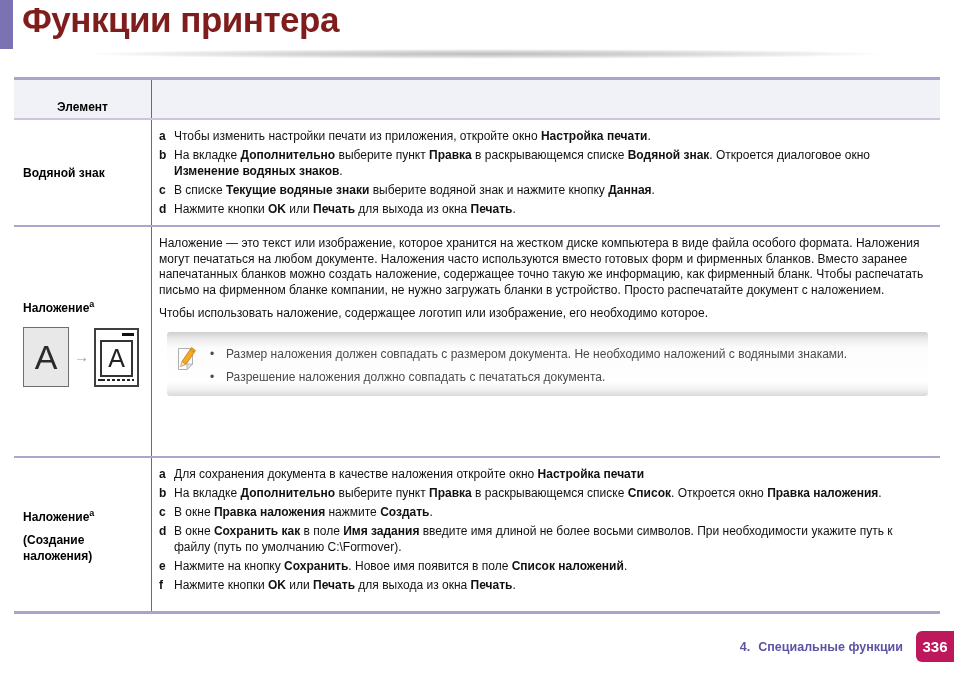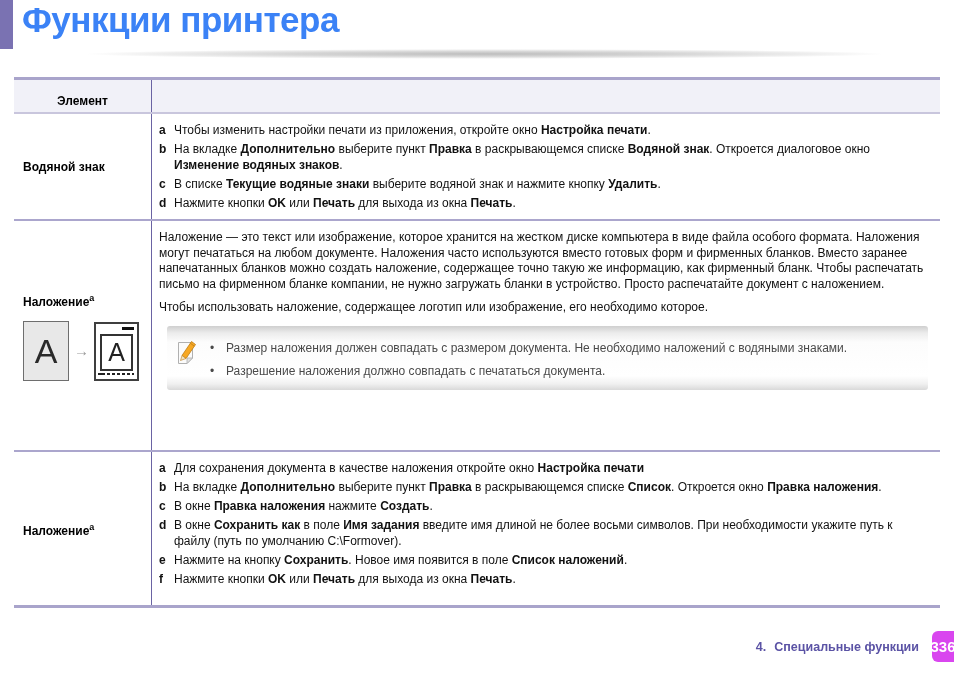--- a/index.html
+++ b/index.html
@@ -5,38 +5,38 @@
   html,body { margin:0; padding:0; }
   body {
     width:954px; height:675px; position:relative; overflow:hidden;
     background:#ffffff; font-family:"Liberation Sans", sans-serif; color:#111;
   }
 
   
   .accent-bar { position:absolute; left:0; top:0; width:13px; height:49px; background:#7a72b2; }
   .page-title {
     position:absolute; left:22px; top:0; margin:0;
-    font-size:35px; font-weight:bold; color:#3b82f6; letter-spacing:-0.5px; white-space:nowrap;
+    font-size:35px; font-weight:bold; color:#7f1d1d; letter-spacing:-0.5px; white-space:nowrap;
   }
   .title-divider {
     position:absolute; left:16px; top:49px; width:938px; height:13px;
     background: radial-gradient(ellipse 52% 46% at 50% 38%, #bdbdbd 0%, #d6d6d6 40%, #efefef 68%, rgba(255,255,255,0) 82%);
   }
 
   
   .ftable {
     position:absolute; left:14px; top:77px; width:926px;
     border-top:3px solid #a9a4cb; border-bottom:3px solid #a9a4cb;
     font-size:12px;
   }
   .thead {
     display:grid; grid-template-columns:138px 1fr;
     background:#f1f1f8; border-bottom:2px solid #c9c6dd;
   }
-  .th { text-align:center; font-weight:bold; padding:14px 0 4px; color:#000; }
+  .th { text-align:center; font-weight:bold; padding:20px 0 4px; color:#000; }
   .th-item { border-right:1px solid #6a63a3; }
 
   .trow { display:grid; grid-template-columns:138px 1fr; }
   .trow + .trow { border-top:2px solid #aba6cd; }
 
   .cell-item {
     border-right:1px solid #6a63a3;
     padding:8px 6px 8px 9px; font-weight:bold; color:#000;
     display:flex; flex-direction:column; justify-content:center; line-height:16px;
   }
@@ -86,21 +86,21 @@
   }
   .pb-dash { position:absolute; left:11px; right:3px; bottom:4px; height:2px;
              background:repeating-linear-gradient(90deg,#222 0 3px, transparent 3px 5px); }
   .pb-line { position:absolute; left:2px; bottom:4px; width:7px; height:2px; background:#222; }
 
   
   .footer { position:absolute; right:0; top:631px; height:31px; display:flex; align-items:center; }
   .f-text { color:#5b53a5; font-weight:bold; font-size:12.5px; }
   .f-sec { margin-right:8px; }
   .f-page {
-    margin-left:13px; width:22px; height:31px; background:#d946ef; color:#fff;
+    margin-left:13px; width:38px; height:31px; background:#be185d; color:#fff;
     font-weight:bold; font-size:15px; display:flex; align-items:center; justify-content:center;
     border-radius:6px 0 0 6px;
   }
 </style>
 </head>
 <body>
 
 <div class="accent-bar"></div>
 <h1 class="page-title">Функции принтера</h1>
 <div class="title-divider"></div>
@@ -119,21 +119,21 @@
       <div class="step">
         <span class="letter">a</span>
         <span>Чтобы изменить настройки печати из приложения, откройте окно <b>Настройка печати</b>.</span>
       </div>
       <div class="step">
         <span class="letter">b</span>
         <span>На вкладке <b>Дополнительно</b> выберите пункт <b>Правка</b> в раскрывающемся списке <b>Водяной знак</b>. Откроется диалоговое окно <b>Изменение водяных знаков</b>.</span>
       </div>
       <div class="step">
         <span class="letter">c</span>
-        <span>В списке <b>Текущие водяные знаки</b> выберите водяной знак и нажмите кнопку <b>Удалить</b>.</span>
+        <span>В списке <b>Текущие водяные знаки</b> выберите водяной знак и нажмите кнопку <b>Данная</b>.</span>
       </div>
       <div class="step">
         <span class="letter">d</span>
         <span>Нажмите кнопки <b>OK</b> или <b>Печать</b> для выхода из окна <b>Печать</b>.</span>
       </div>
     </div>
   </div>
 
   <div class="trow row2">
     <div class="cell-item">
@@ -172,20 +172,21 @@
             <span>Разрешение наложения должно совпадать с печататься документа.</span>
           </div>
         </div>
       </div>
     </div>
   </div>
 
   <div class="trow row3">
     <div class="cell-item">
       <p><span>Наложение</span><sup>a</sup></p>
+      <p>(Создание наложения)</p>
     </div>
     <div class="cell-desc">
       <div class="step">
         <span class="letter">a</span>
         <span>Для сохранения документа в качестве наложения откройте окно <b>Настройка печати</b></span>
       </div>
       <div class="step">
         <span class="letter">b</span>
         <span>На вкладке <b>Дополнительно</b> выберите пункт <b>Правка</b> в раскрывающемся списке <b>Список</b>. Откроется окно <b>Правка наложения</b>.</span>
       </div>

